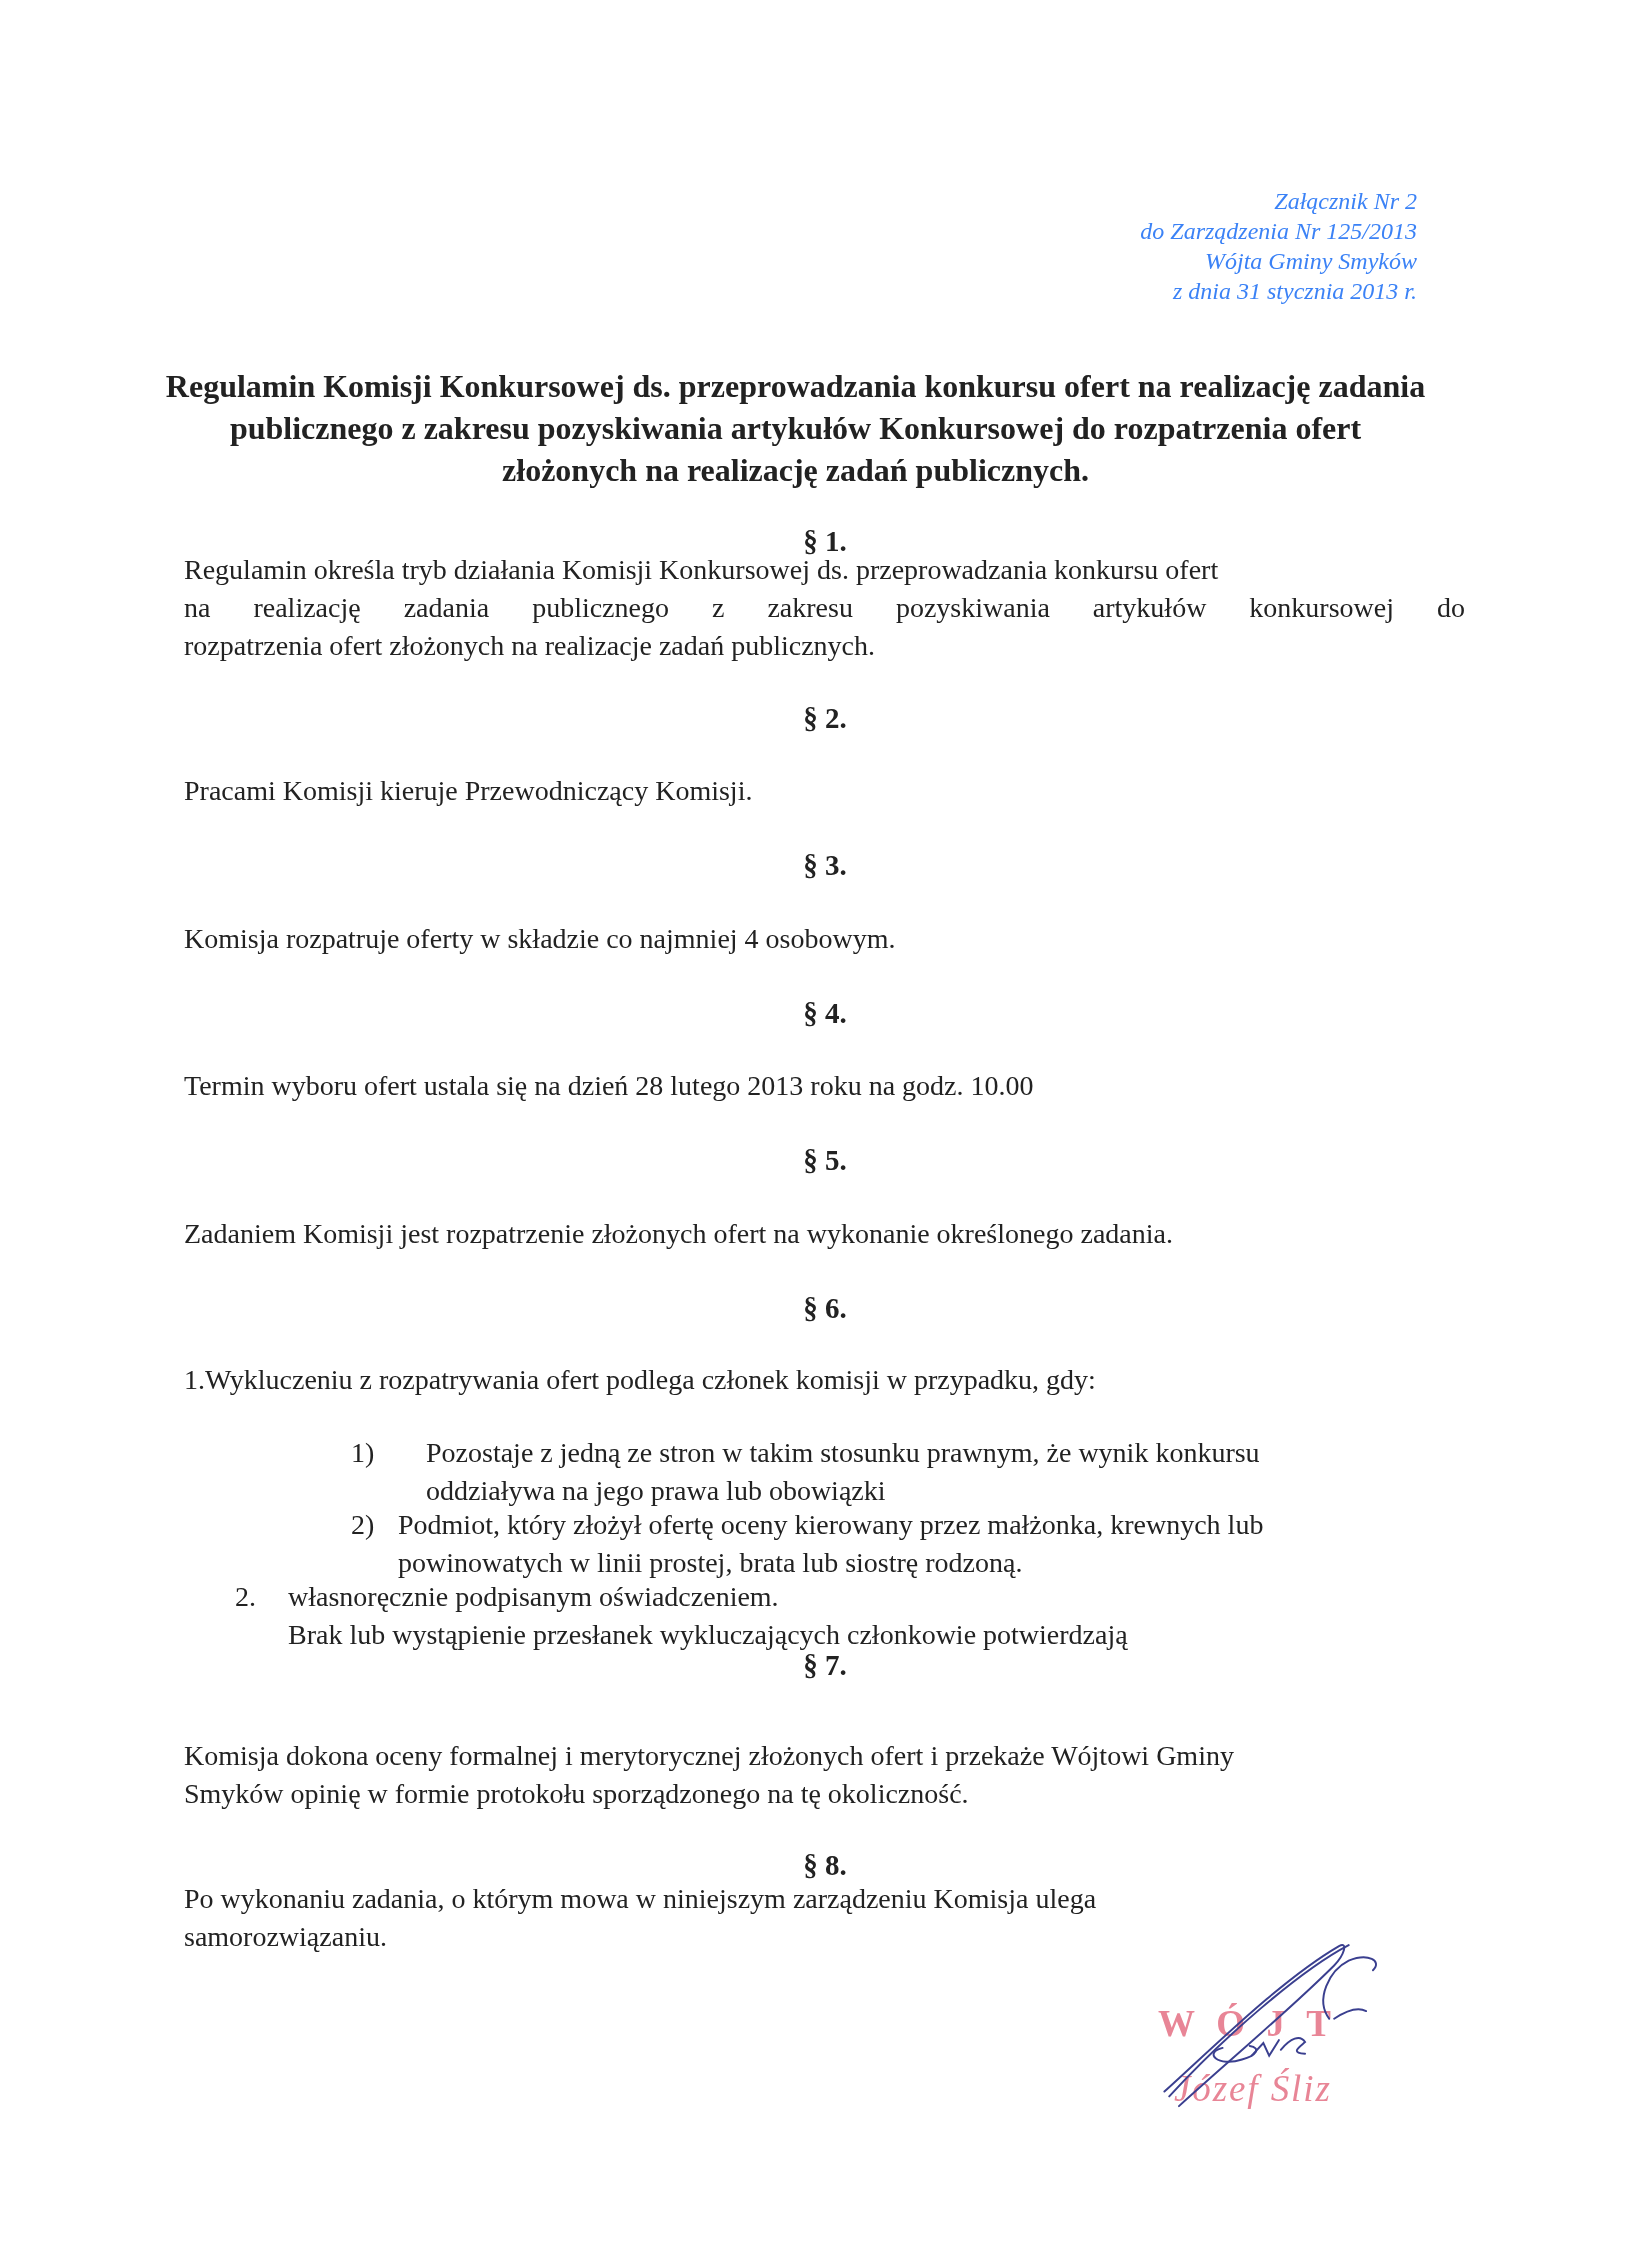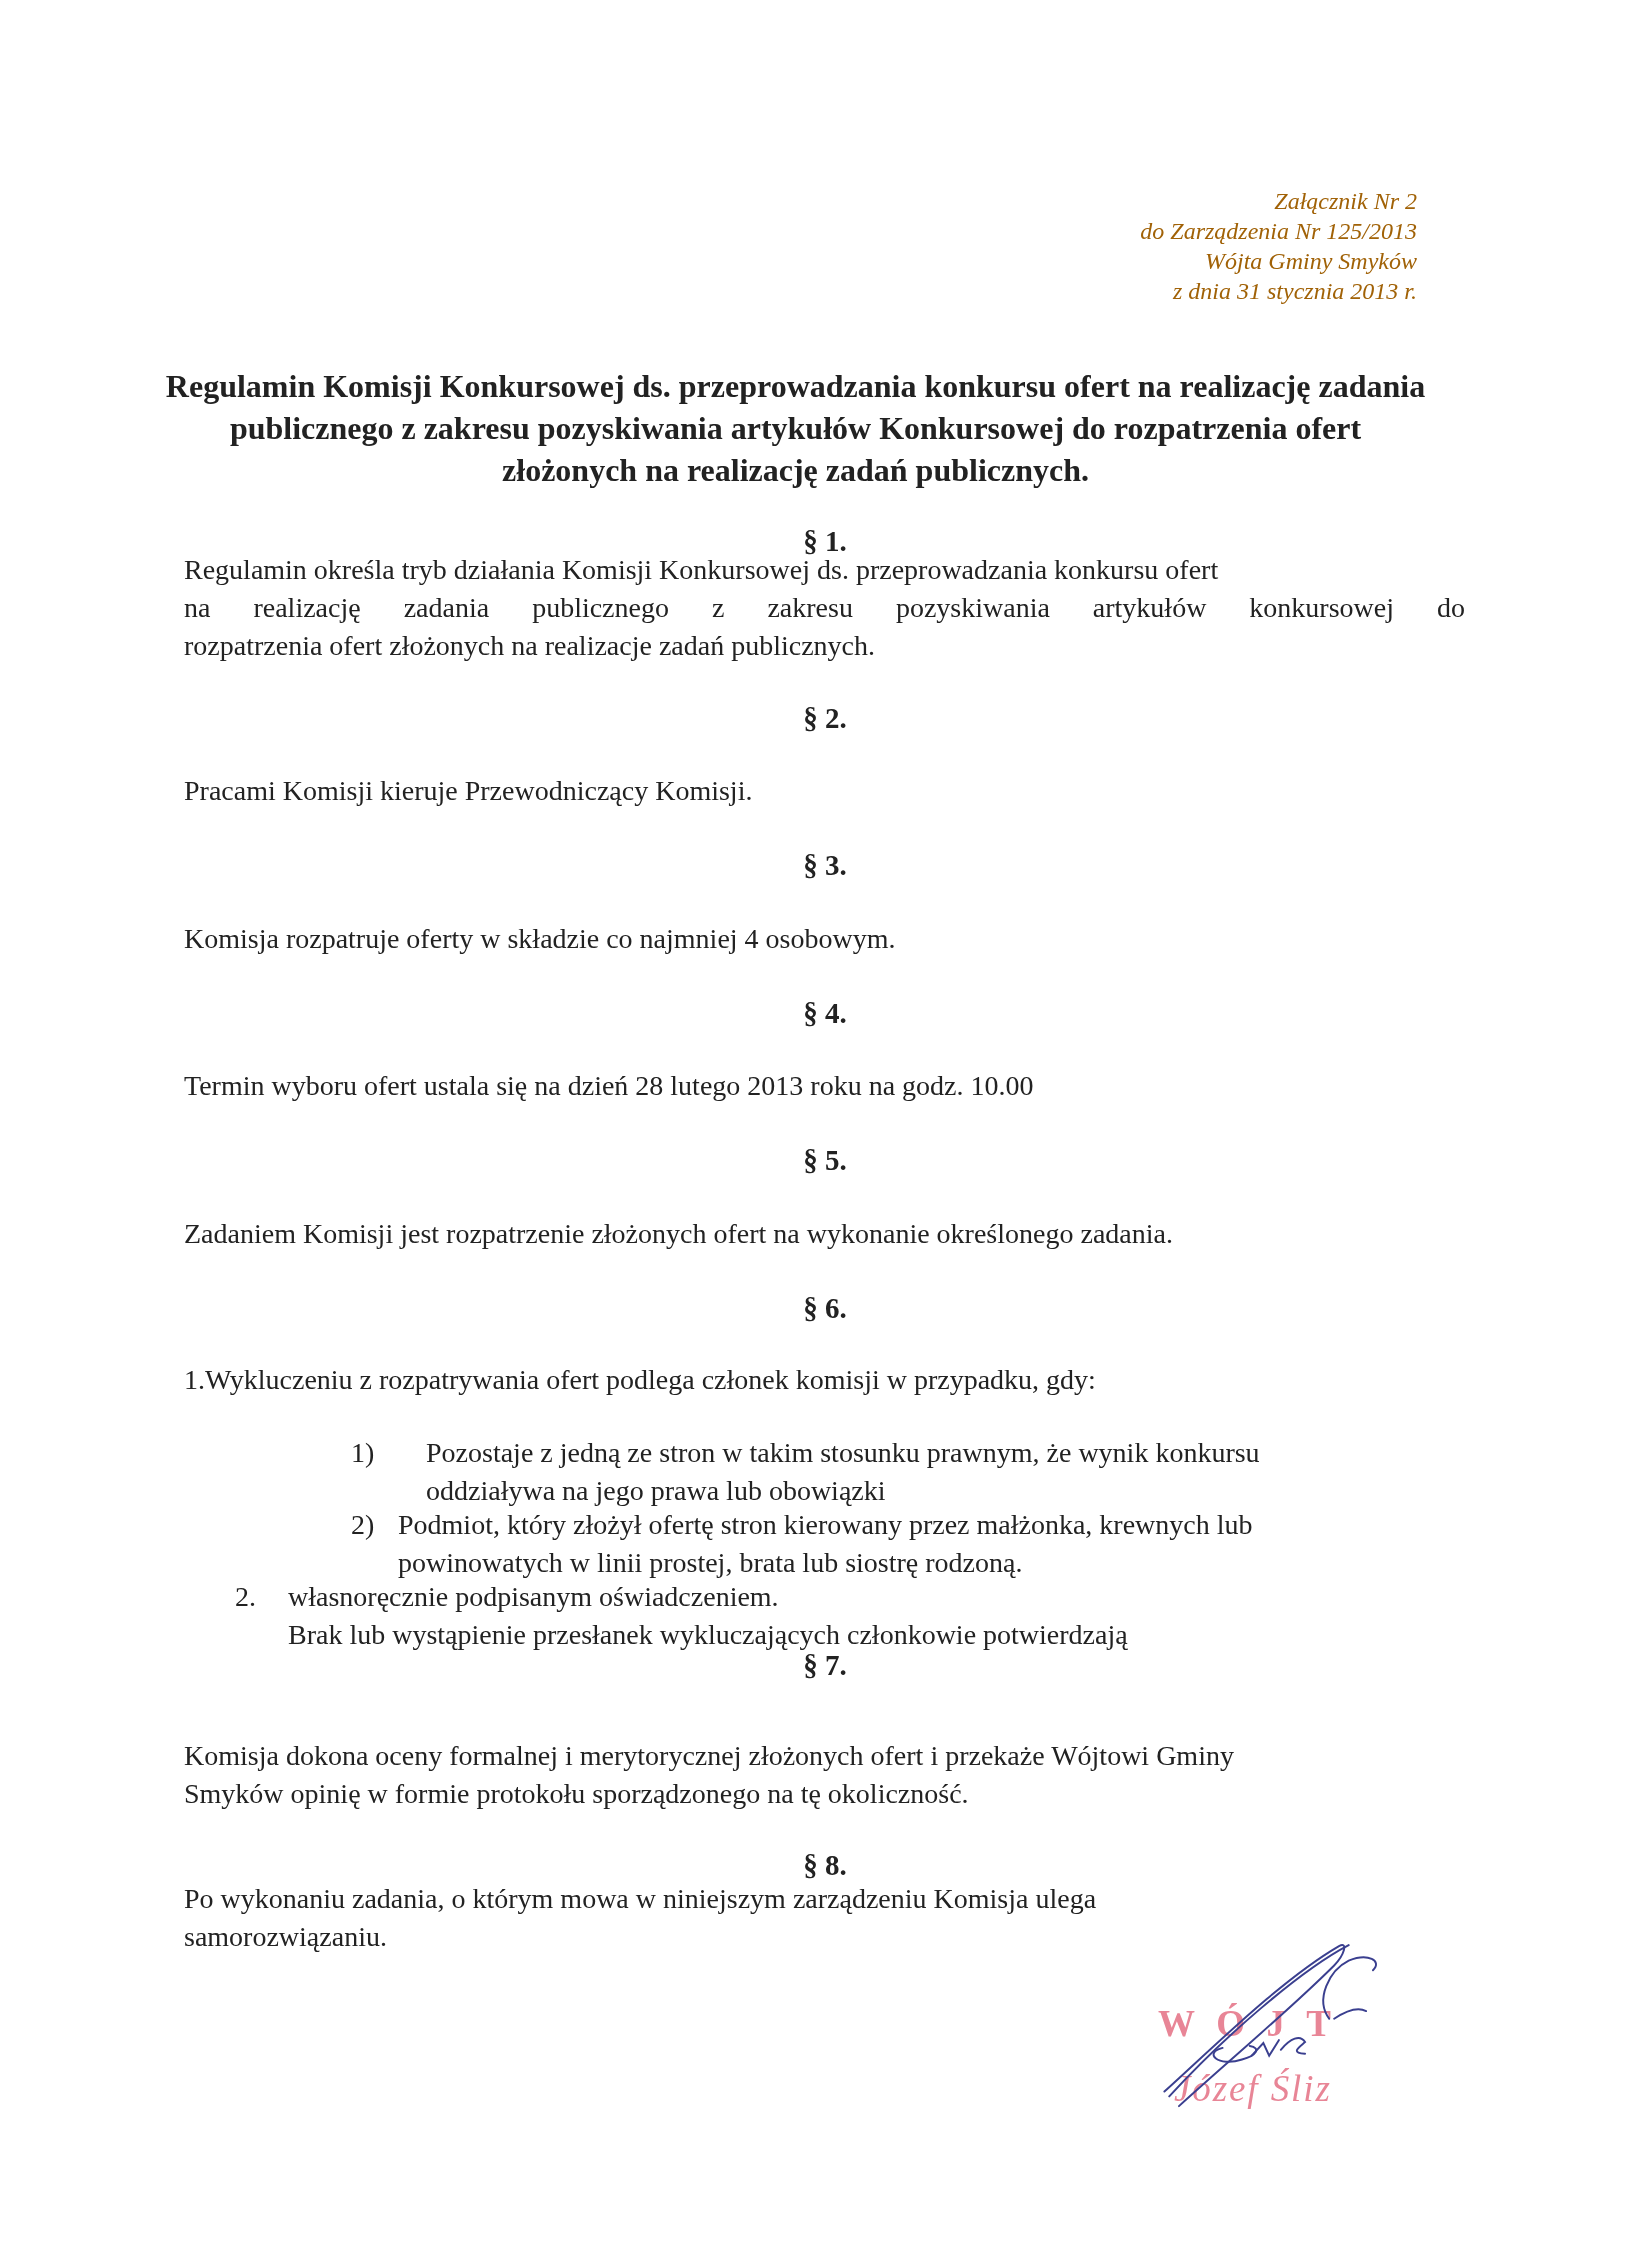--- a/index.html
+++ b/index.html
@@ -4,21 +4,21 @@
 <style>
   html, body { margin: 0; padding: 0; background: #ffffff; }
   body {
     width: 1650px; height: 2257px; position: relative; overflow: hidden;
     font-family: "Liberation Serif", "DejaVu Serif", serif;
     color: #1e1e1e;
   }
   .abs { position: absolute; }
   .annex {
     left: 1019px; top: 186px; width: 398px; text-align: right;
-    font-style: italic; font-size: 24px; line-height: 30px; color: #a16207;
+    font-style: italic; font-size: 24px; line-height: 30px; color: #3b82f6;
   }
   .annex div { white-space: nowrap; }
   .title {
     left: 155px; top: 365px; width: 1281px; text-align: center;
     font-weight: bold; font-size: 32px; line-height: 42px;
     color: #222;
   }
   .title div { white-space: nowrap; }
   .para-head {
     left: 0; width: 1650px; text-align: center;
@@ -81,21 +81,21 @@
 <div class="abs body-text" style="left:184px; top:1361px;">1.Wykluczeniu z rozpatrywania ofert podlega członek komisji w przypadku, gdy:</div>
 
 <div class="abs body-text" style="left:351px; top:1434px;">1)</div>
 <div class="abs body-text" style="left:398px; top:1434px;margin-left:28px;">
   <div>Pozostaje z jedną ze stron w takim stosunku prawnym, że wynik konkursu</div>
   <div>oddziaływa na jego prawa lub obowiązki</div>
 </div>
 
 <div class="abs body-text" style="left:351px; top:1506px;">2)</div>
 <div class="abs body-text" style="left:398px; top:1506px;">
-  <div>Podmiot, który złożył ofertę stron kierowany przez małżonka, krewnych lub</div>
+  <div>Podmiot, który złożył ofertę oceny kierowany przez małżonka, krewnych lub</div>
   <div>powinowatych w linii prostej, brata lub siostrę rodzoną.</div>
 </div>
 
 <div class="abs body-text" style="left:235px; top:1578px;">2.</div>
 <div class="abs body-text" style="left:288px; top:1578px;">
   <div>własnoręcznie podpisanym oświadczeniem.</div>
   <div>Brak lub wystąpienie przesłanek wykluczających członkowie potwierdzają</div>
 </div>
 
 <div class="abs para-head" style="top:1648px">§ 7.</div>

